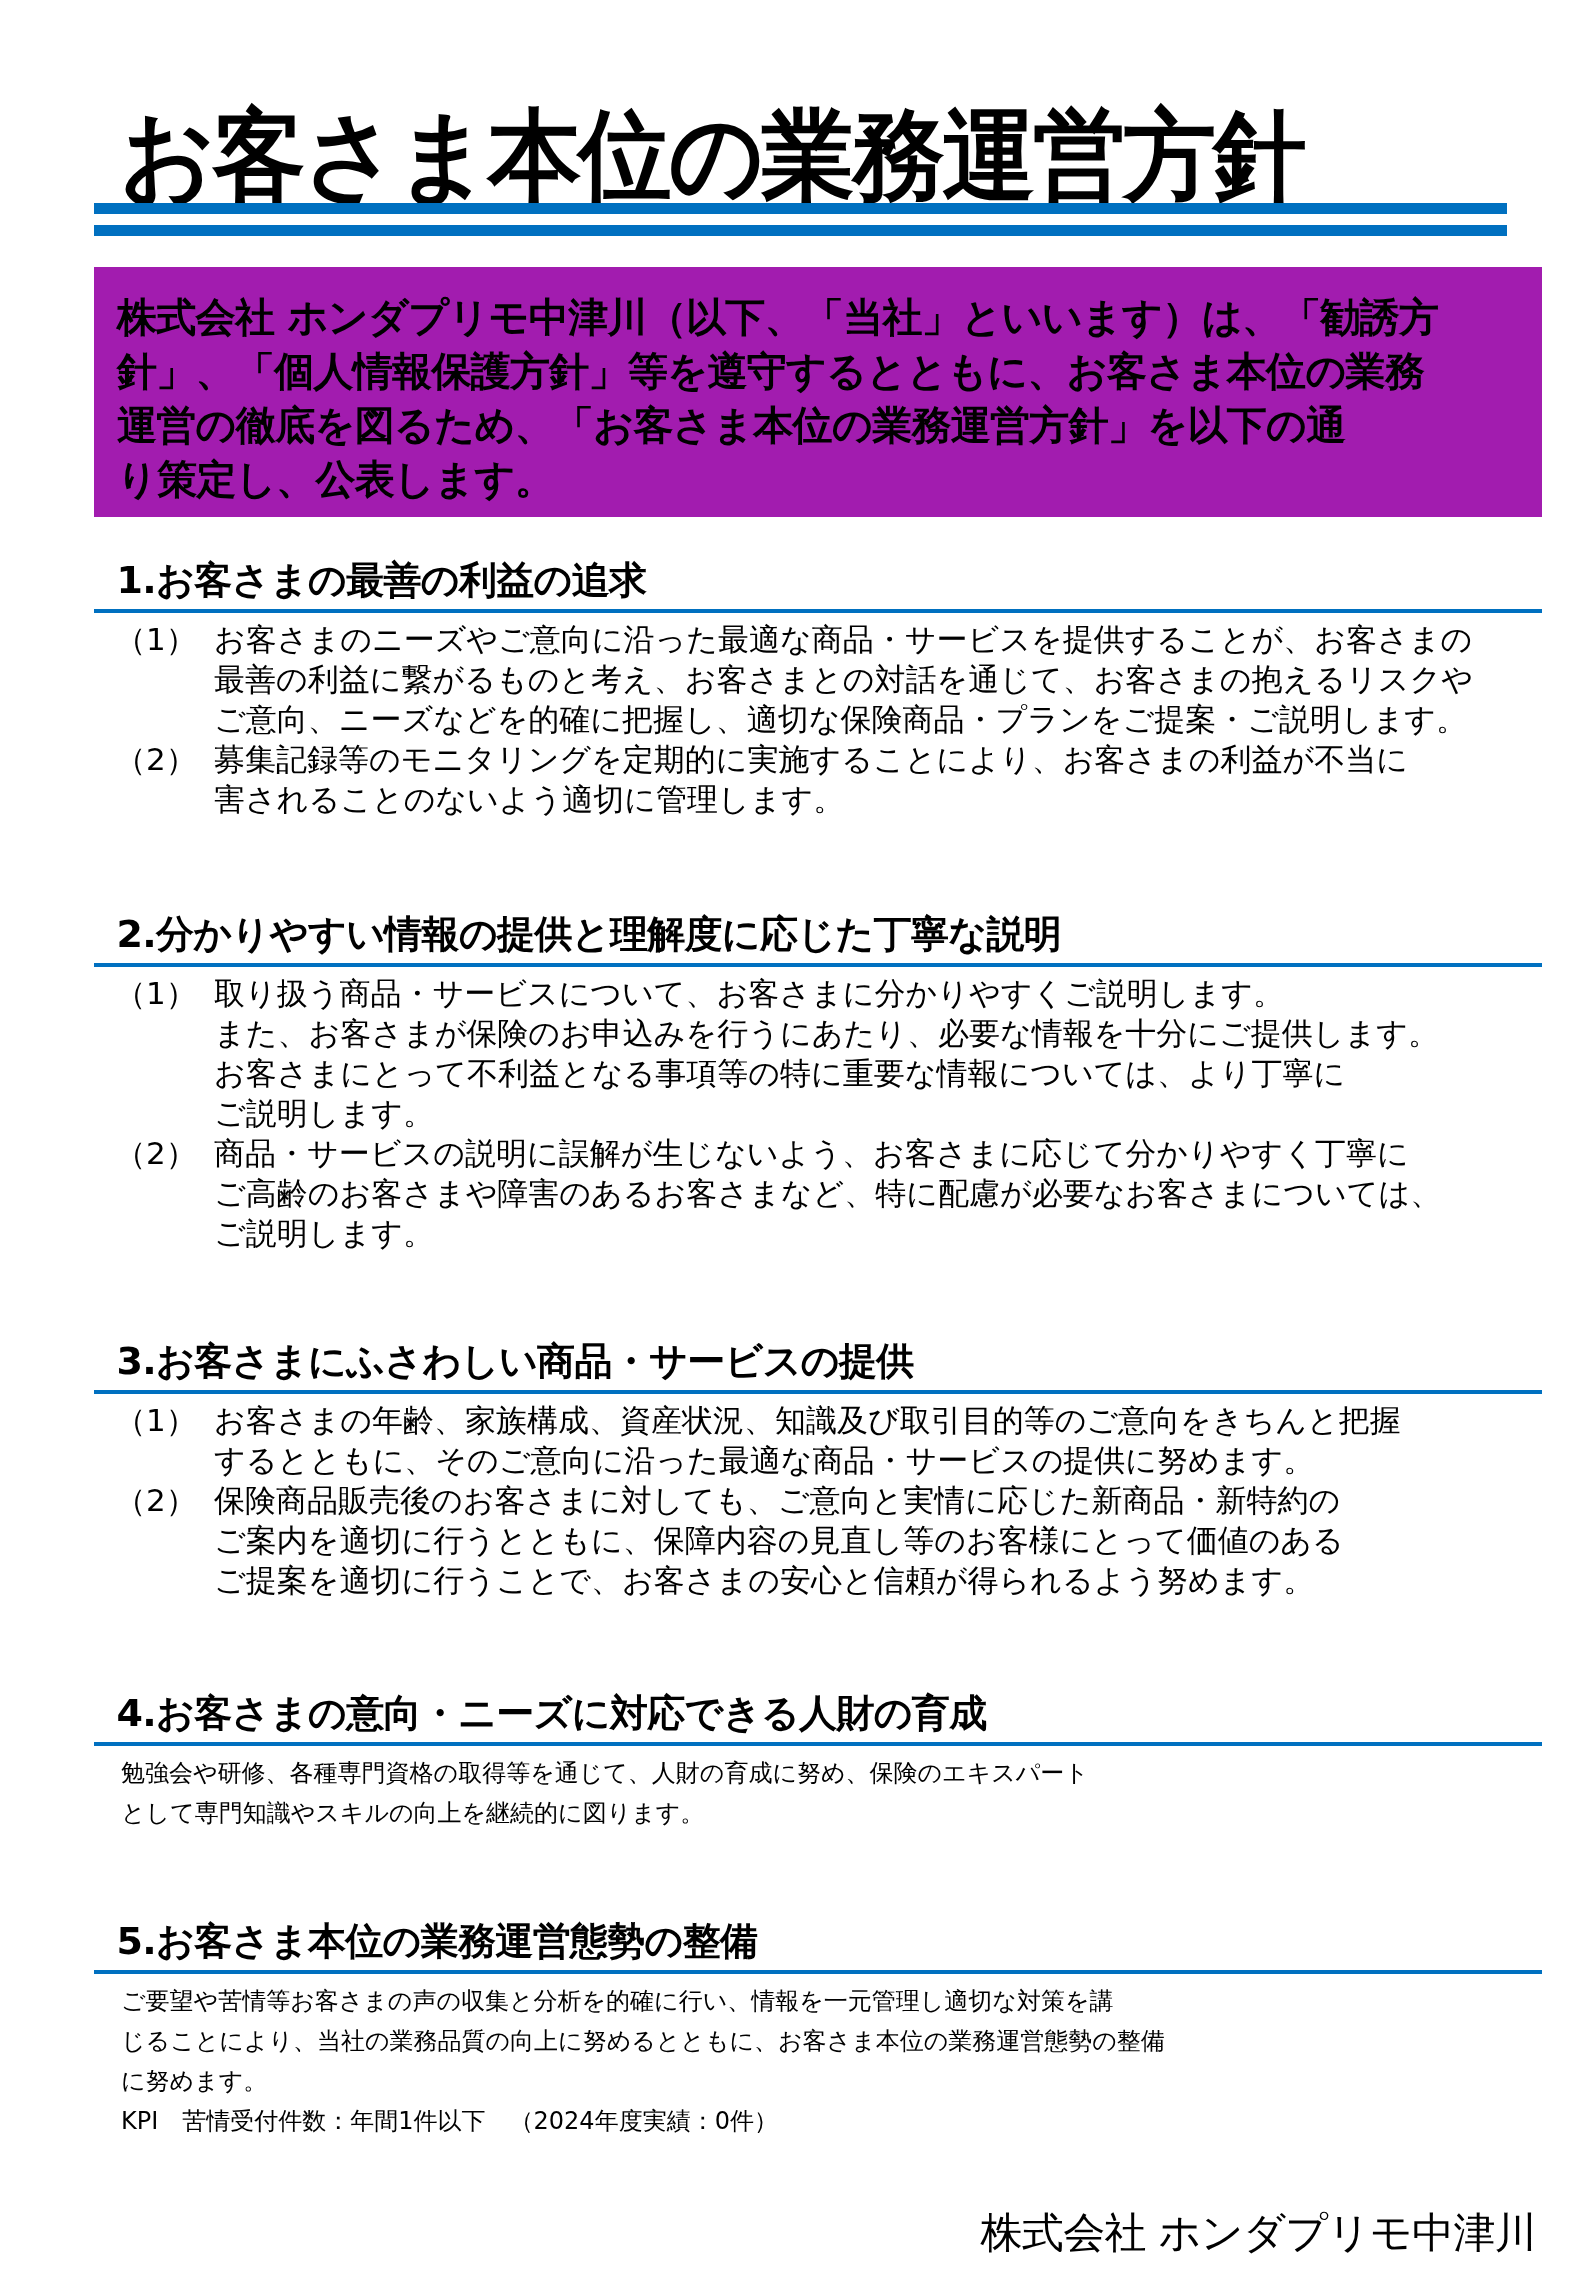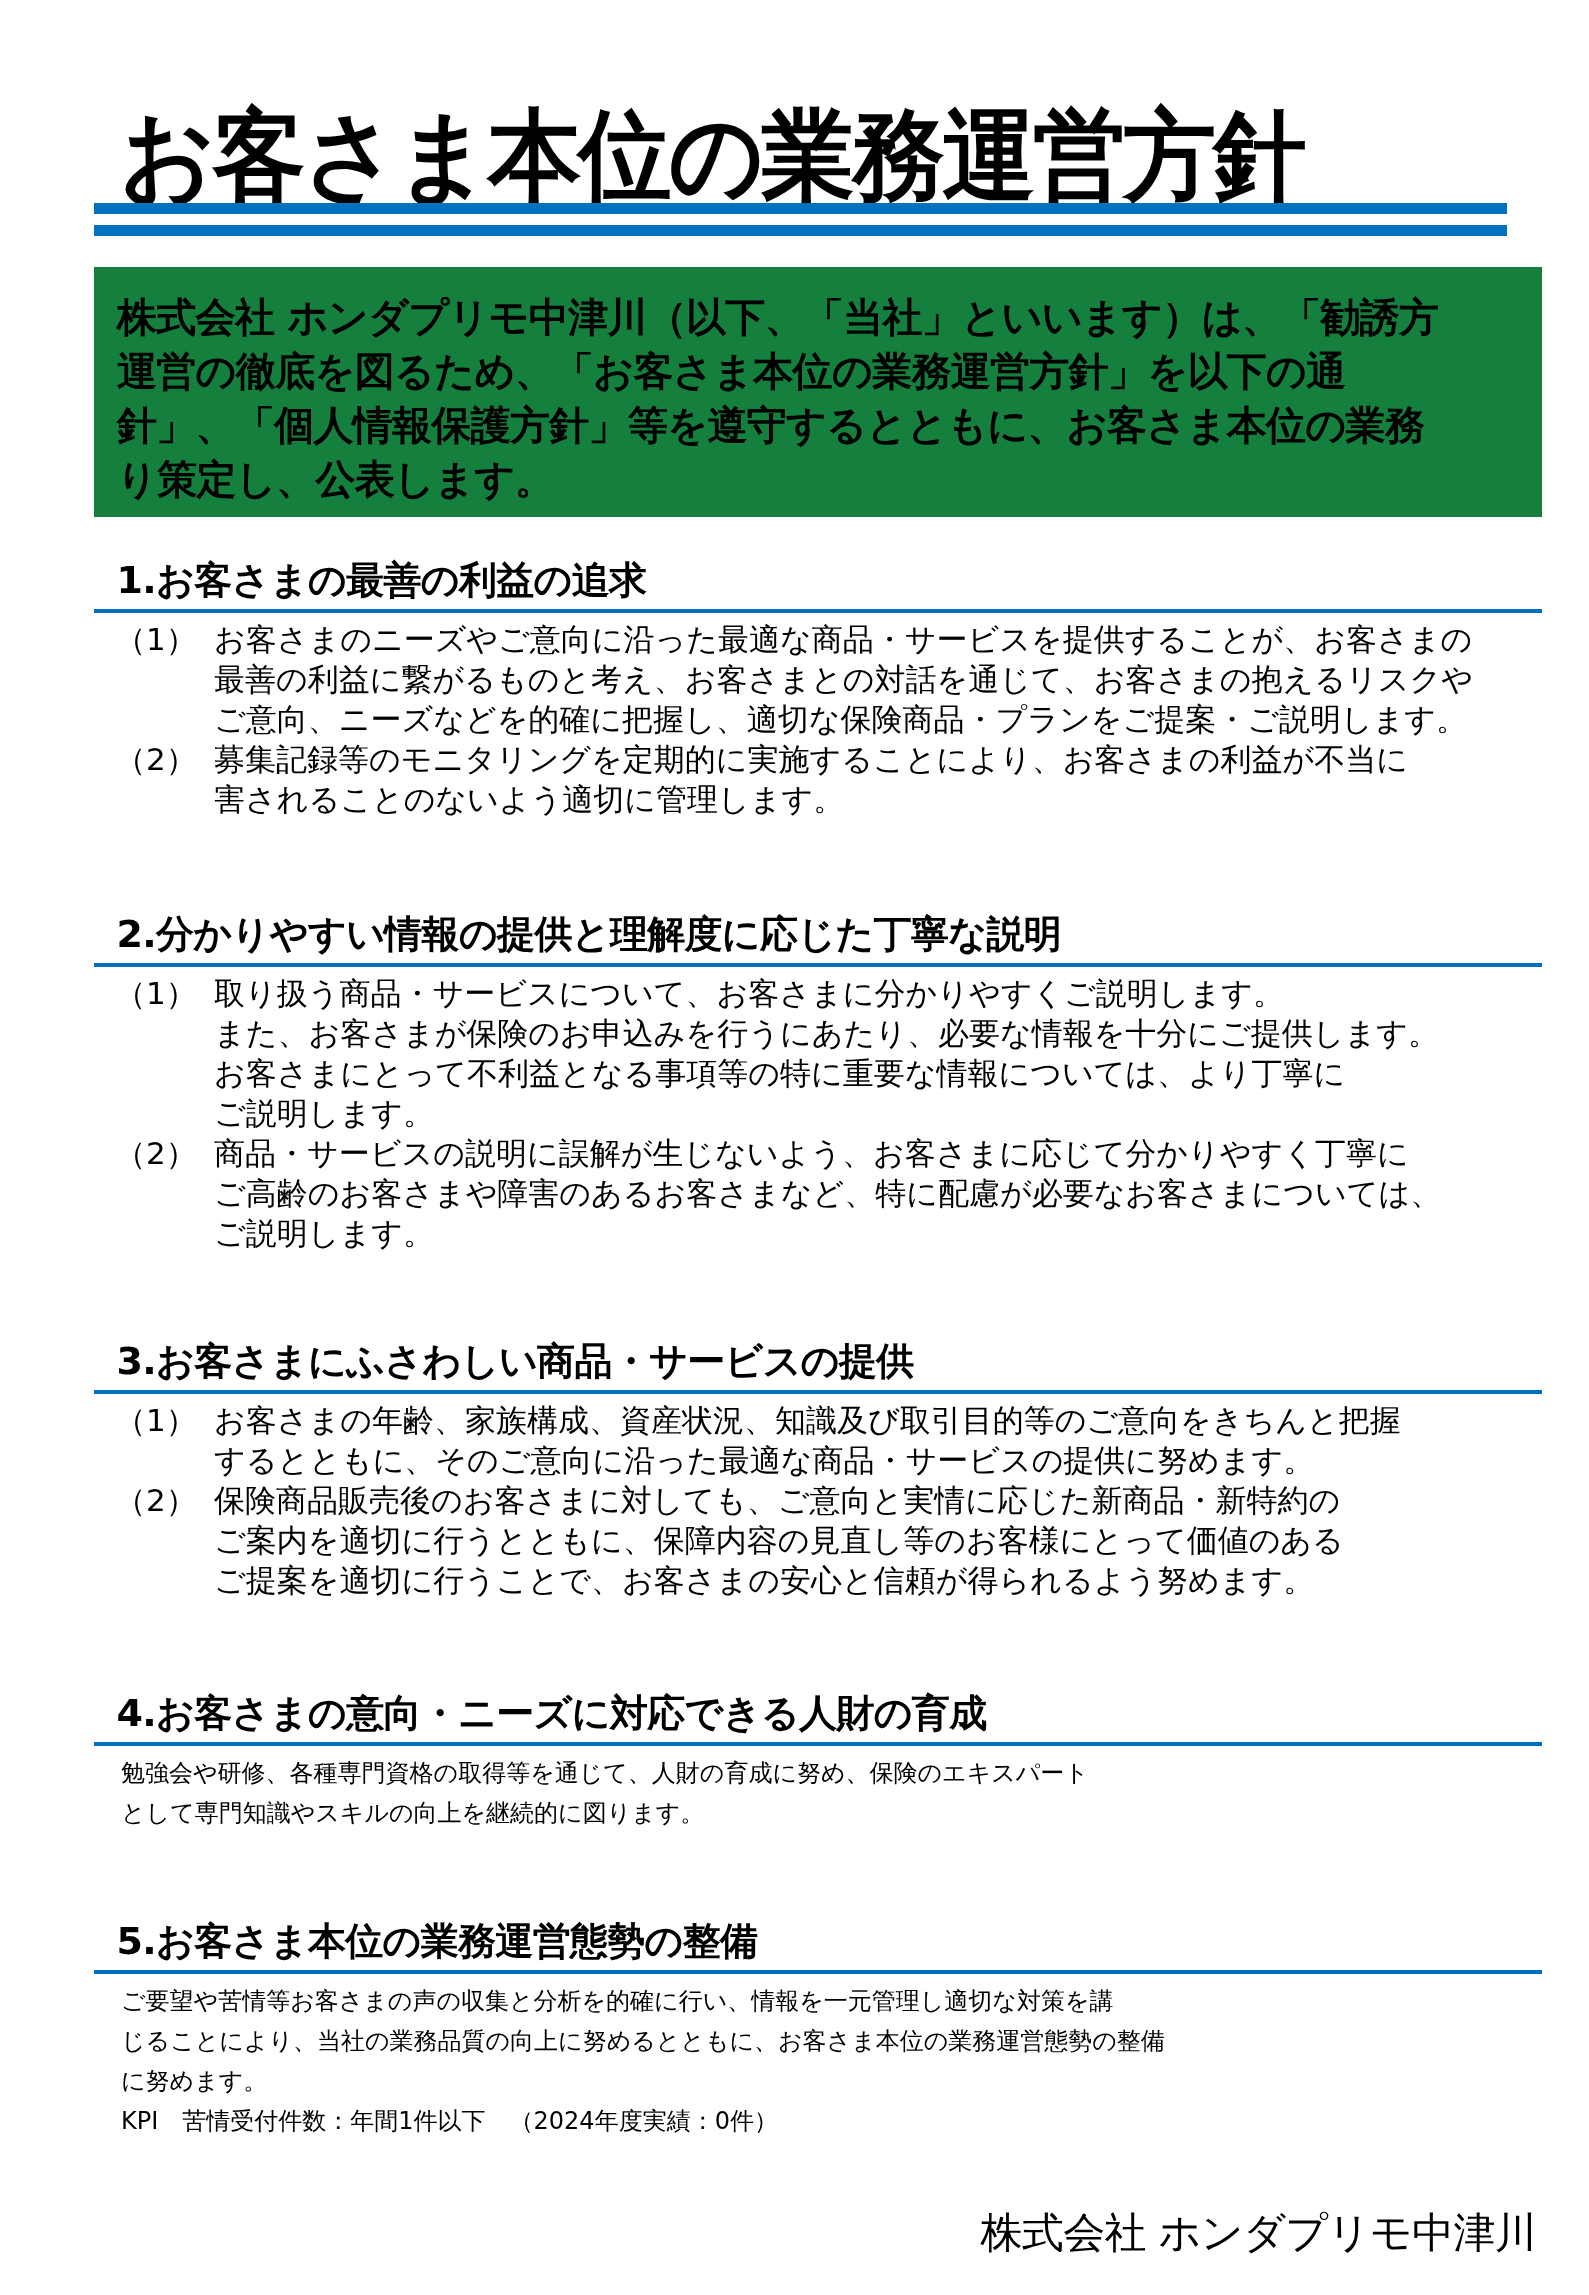--- a/index.html
+++ b/index.html
@@ -5,21 +5,21 @@
   html, body { margin: 0; padding: 0; background: #ffffff; }
   body { width: 1589px; height: 2295px; position: relative; overflow: hidden;
          font-family: "DejaVu Sans", "Liberation Sans", sans-serif; color: #000; }
   .title { position: absolute; left: 120px; top: 92px; width: 1377px; height: 127px;
            font-size: 100px; font-weight: bold; line-height: 127px; white-space: nowrap;
            letter-spacing: -2.8px; transform: scaleX(0.93); transform-origin: left center; }
   .rule { position: absolute; left: 94px; width: 1413px; background: #0070c0; }
   .rule.r1 { top: 203px; height: 10.6px; }
   .rule.r2 { top: 225px; height: 11.3px; }
   .intro { position: absolute; left: 94px; top: 267px; width: 1448px; height: 250px;
-           background: #15803d; box-sizing: border-box; padding: 22.6px 28px 0 23px; }
+           background: #a21caf; box-sizing: border-box; padding: 22.6px 28px 0 23px; }
   .intro p { margin: 0; font-size: 40px; font-weight: bold; line-height: 54px;
              letter-spacing: -0.7px; }
   .section { position: absolute; left: 94px; width: 1448px; }
   .sec-head { position: relative; height: 57px; border-bottom: 4.2px solid #0070c0;
               box-sizing: content-box; text-align: center; }
   .sec-head span { position: absolute; left: 22.6px; bottom: 0; font-size: 38px;
                    font-weight: bold; line-height: 57px; white-space: nowrap; letter-spacing: -0.7px; }
   .items { margin: 5.7px 0 0 0; padding: 0; list-style: none; }
   .item { display: flex; font-size: 31px; line-height: 40px; }
   .item .num { width: 120px; flex: none; padding-left: 21px; box-sizing: border-box; }
@@ -32,22 +32,22 @@
 </style>
 </head>
 <body>
 
 <div class="title">お客さま本位の業務運営方針</div>
 <div class="rule r1"></div>
 <div class="rule r2"></div>
 
 <div class="intro">
   <p>株式会社 ホンダプリモ中津川（以下、「当社」といいます）は、「勧誘方</p>
+  <p>針」、「個人情報保護方針」等を遵守するとともに、お客さま本位の業務</p>
   <p>運営の徹底を図るため、「お客さま本位の業務運営方針」を以下の通</p>
-  <p>針」、「個人情報保護方針」等を遵守するとともに、お客さま本位の業務</p>
   <p>り策定し、公表します。</p>
 </div>
 
 <div class="section" style="top:552px;">
   <div class="sec-head">
     <span>1.お客さまの最善の利益の追求</span>
   </div>
   <ul class="items">
     <li class="item">
       <span class="num">（1）</span>

